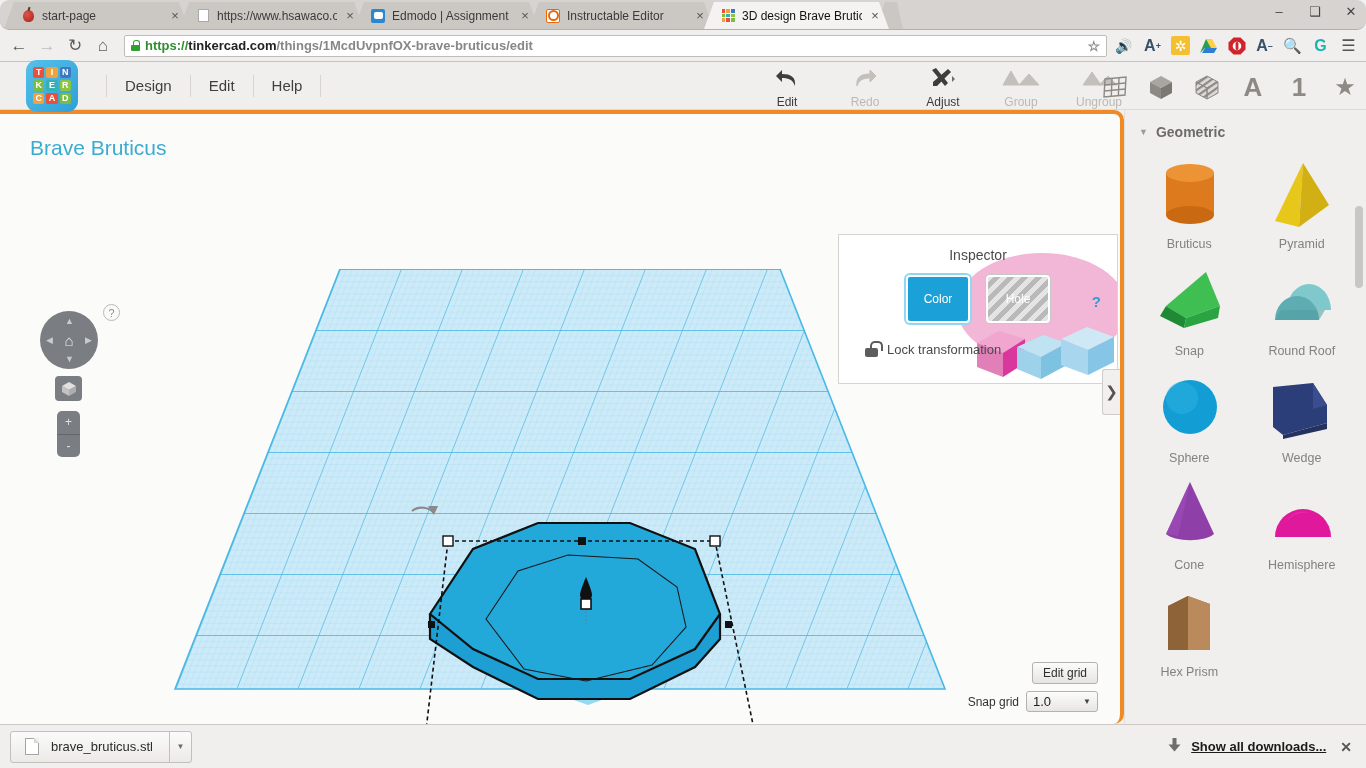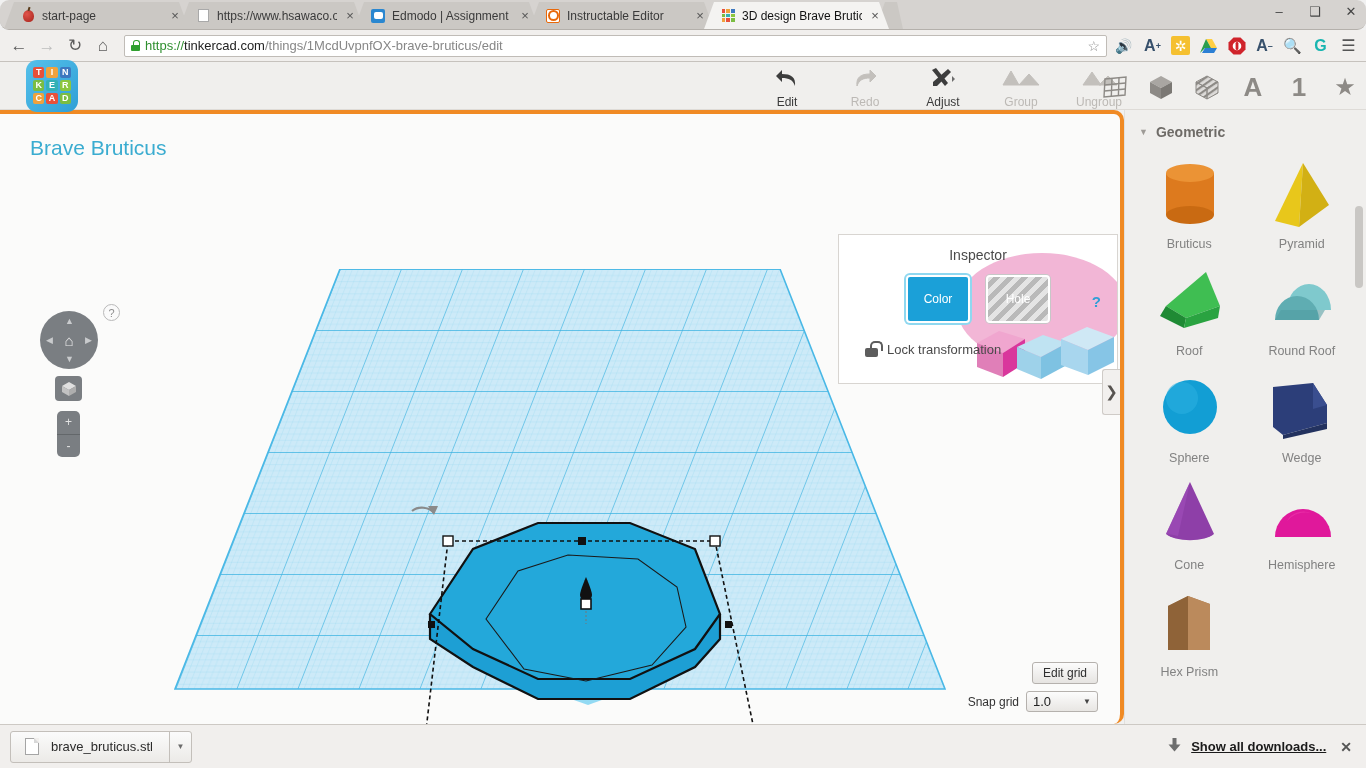--- a/index.html
+++ b/index.html
@@ -61,20 +61,21 @@
     height:32px; background:#f1efed; border-bottom:1px solid #c6c2bd;
     display:flex; align-items:center; padding:0 6px; gap:2px;
   }
   .navbtn{ width:26px;height:26px;display:flex;align-items:center;justify-content:center;
      color:#5c5c5c;font-size:17px;cursor:pointer;}
   .navbtn.disabled{color:#bdbdbd;}
   #omnibox{
     flex:1 1 auto; height:22px; background:#fff; border:1px solid #c0bcb7;
     border-radius:2px; display:flex; align-items:center; padding:0 6px; margin:0 6px;
     font-size:13px;
+    font-weight:bold;
   }
   .lock-ico{width:9px;height:11px;position:relative;margin-right:5px;flex:0 0 9px;}
   .lock-ico:before{content:"";position:absolute;bottom:0;left:0;width:9px;height:6px;
      background:#30a030;border-radius:1px;}
   .lock-ico:after{content:"";position:absolute;top:0;left:2px;width:5px;height:6px;
      border:1.5px solid #30a030;border-bottom:none;border-radius:3px 3px 0 0;}
   #url-text{flex:1 1 auto;white-space:nowrap;overflow:hidden;}
   #url-text .scheme{color:#2f8f2f;}
   #url-text .host{color:#222;}
   #url-text .path{color:#878787;}
@@ -314,20 +315,25 @@
       <span style="background:#e8503a">T</span>
       <span style="background:#f0a23c">I</span>
       <span style="background:#3d78c0">N</span>
       <span style="background:#7bbd42">K</span>
       <span style="background:#34b1b5">E</span>
       <span style="background:#8cc63e">R</span>
       <span style="background:#f0a23c">C</span>
       <span style="background:#e8503a">A</span>
       <span style="background:#7bbd42">D</span>
     </div>
+    <div id="tc-menu">
+      <div class="tc-menu-item">Design</div>
+      <div class="tc-menu-item">Edit</div>
+      <div class="tc-menu-item">Help</div>
+    </div>
 
     <div id="tc-tools">
       <div class="tool">
         <div class="ti">
           <svg width="24" height="22" viewBox="0 0 24 22">
               <path d="M7 6 L7 2 L1 8 L7 14 L7 10 C14 10 18 12 20 18 C21 9 16 6 7 6 Z" fill="#3d3d3d"></path>
             </svg>
         </div>
         <div class="tl">Edit</div>
       </div>
@@ -568,21 +574,21 @@
       </div>
 
       <div class="shape-cell">
         <div class="sv">
           <svg width="82" height="78" viewBox="0 0 82 78">
               <polygon points="58,10 72,44 38,56 18,44" fill="#3fbe52"></polygon>
               <polygon points="18,44 38,56 36,66 12,54" fill="#1f8a34"></polygon>
               <polygon points="38,56 72,44 70,56 36,66" fill="#2aa341"></polygon>
             </svg>
         </div>
-        <div class="sl">Roof</div>
+        <div class="sl">Snap</div>
       </div>
 
       <div class="shape-cell">
         <div class="sv">
           <svg width="82" height="78" viewBox="0 0 82 78">
               <path d="M20,54 a22,26 0 0 1 44,0 z" fill="#7fc9cd" transform="translate(6,-6)"></path>
               <path d="M14,58 a22,24 0 0 1 44,0 z" fill="#5fadb2"></path>
               <polygon points="14,58 58,58 64,48 20,48" fill="#4f9ba0" opacity="0.55"></polygon>
             </svg>
         </div>

